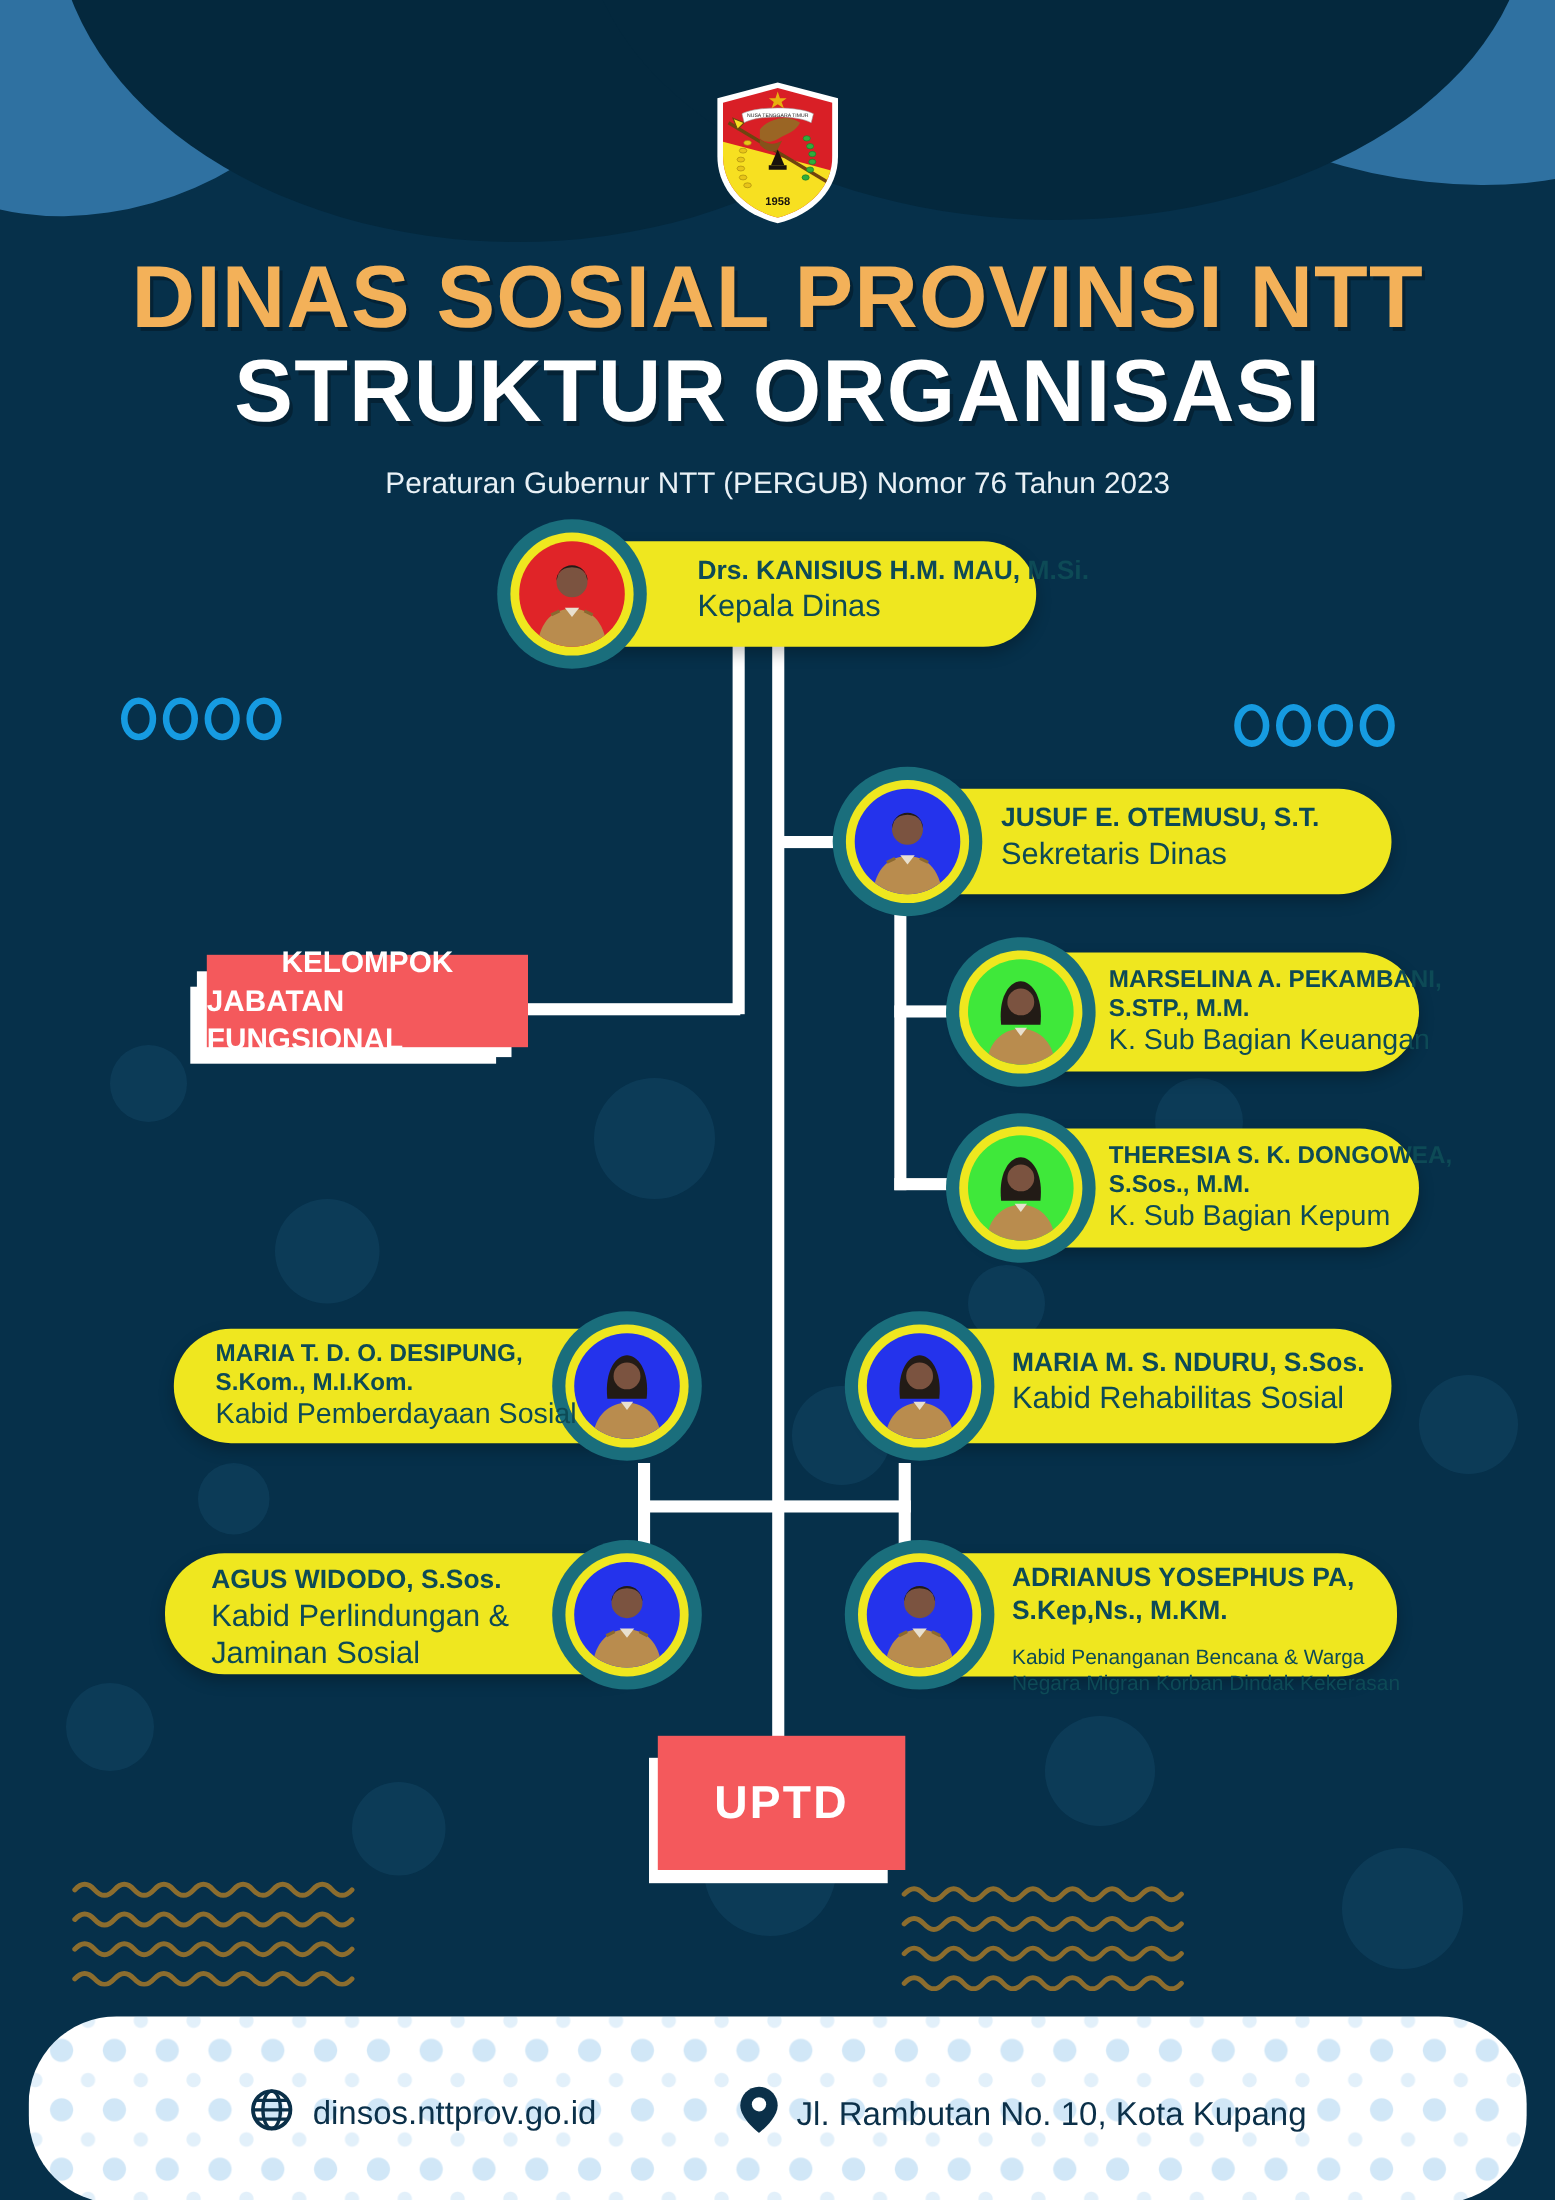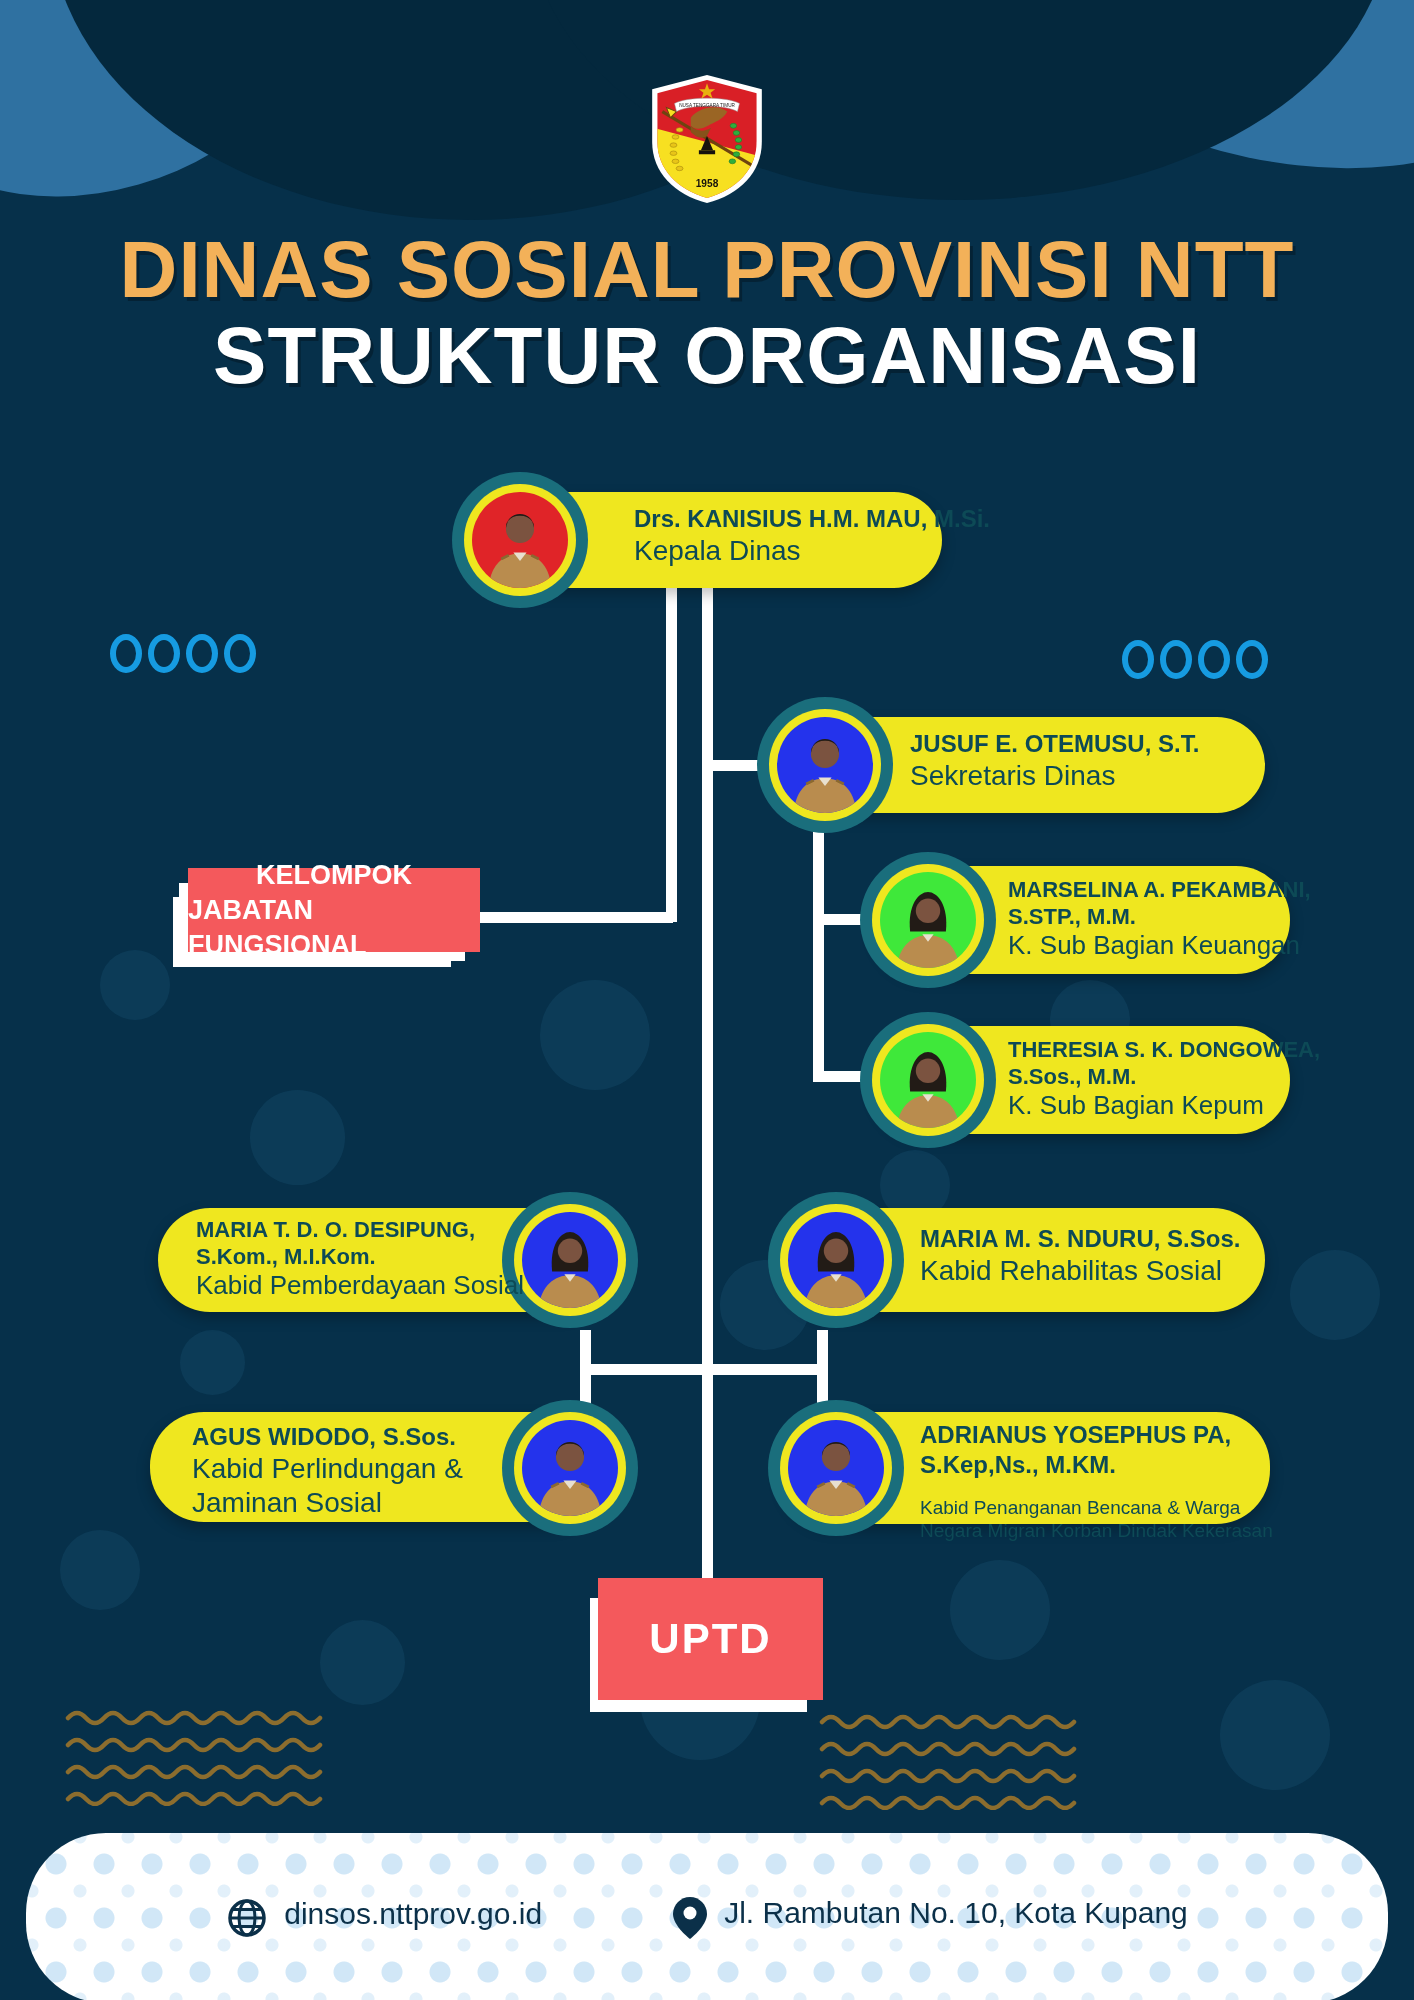--- a/index.html
+++ b/index.html
@@ -63,21 +63,21 @@
   .waves{position:absolute;z-index:1;}
 
   
   .footer{position:absolute;left:26px;top:1833px;width:1362px;height:170px;z-index:2;
         background-color:#ffffff;border-radius:80px;
         background-image:
           radial-gradient(circle,rgba(140,195,235,.40) 10px,transparent 11px),
           radial-gradient(circle,rgba(140,195,235,.25) 6px,transparent 7px);
         background-size:48px 54px,48px 54px;background-position:6px 4px,30px 31px;
         display:flex;align-items:center;justify-content:center;gap:130px;}
-  .fitem{display:flex;align-items:flex-start;gap:16px;color:#0b3049;font-size:30px;}
+  .fitem{display:flex;align-items:flex-end;gap:16px;color:#0b3049;font-size:30px;}
   .fitem svg{display:block;}
 </style>
 </head>
 <body>
 
 <div id="poster">
 
   <svg width="0" height="0" style="position:absolute" aria-hidden="true">
     <defs>
       <g id="person-m">
@@ -148,20 +148,21 @@
       <path d="M52 76 H68 V80 H52 Z" fill="#17120d"></path>
     </g>
     <path d="M28 30 C40 23 80 23 92 30 L90 38 C78 31 42 31 30 38 Z" fill="#ffffff" stroke="#999" stroke-width="0.5"></path>
     <text x="60" y="33" text-anchor="middle" font-size="4.6" fill="#222" font-family="Liberation Sans,sans-serif">NUSA TENGGARA TIMUR</text>
     <path d="M60 10 L62 16 L68 16 L63.5 19.5 L65.5 25 L60 21.5 L54.5 25 L56.5 19.5 L52 16 L58 16 Z" fill="#e8b10f"></path>
     <text x="60" y="112" text-anchor="middle" font-size="10" font-weight="bold" fill="#17120d" font-family="Liberation Sans,sans-serif">1958</text>
   </svg>
 
   <div class="title1">DINAS SOSIAL PROVINSI NTT</div>
   <div class="title2">STRUKTUR ORGANISASI</div>
+  <div class="subtitle">Peraturan Gubernur NTT (PERGUB) Nomor 76 Tahun 2023</div>
 
   <div class="ln" style="left:666px;top:586px;width:11px;height:336px"></div>
   <div class="ln" style="left:702px;top:586px;width:11px;height:997px"></div>
   <div class="ln" style="left:707px;top:760px;width:72px;height:11px"></div>
   <div class="ln" style="left:478px;top:912px;width:195px;height:11px"></div>
   <div class="ln" style="left:813px;top:830px;width:11px;height:252px"></div>
   <div class="ln" style="left:813px;top:914px;width:62px;height:11px"></div>
   <div class="ln" style="left:813px;top:1071px;width:62px;height:11px"></div>
   <div class="ln" style="left:580px;top:1330px;width:11px;height:84px"></div>
   <div class="ln" style="left:817px;top:1330px;width:11px;height:84px"></div>

